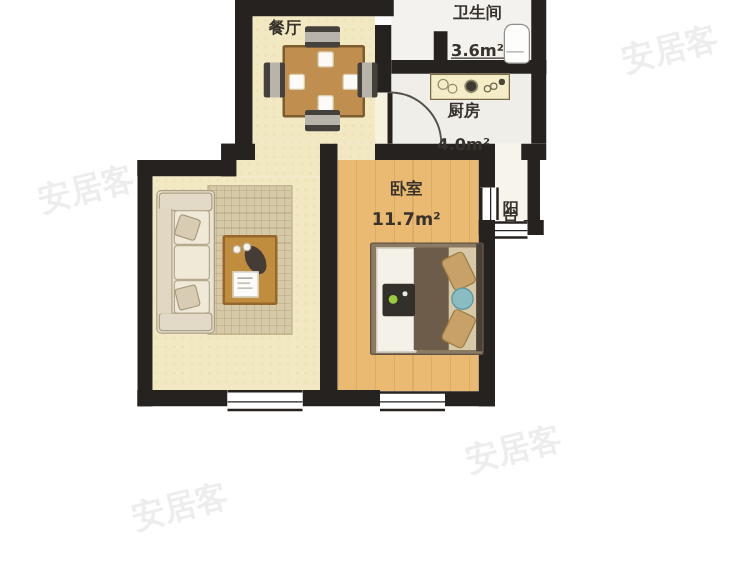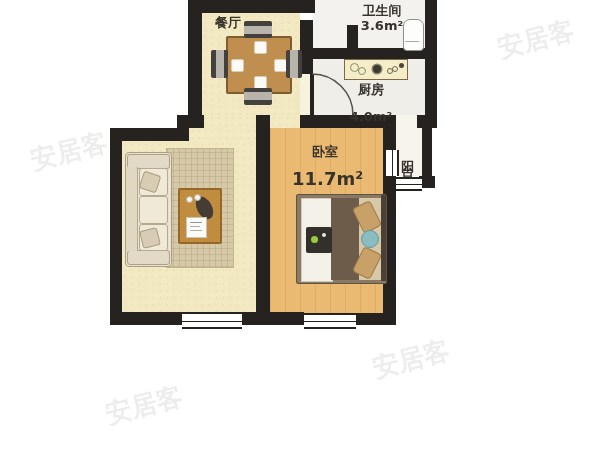--- a/index.html
+++ b/index.html
@@ -127,25 +127,25 @@
     <div style="position:absolute;left:47px;top:6px;width:4px;height:4px;border:1.2px solid #6d6a52;border-radius:50%;"></div>
     <div style="position:absolute;left:54px;top:3px;width:5px;height:5px;background:#4a4638;border-radius:50%;"></div>
   </div>
 
   <div style="position:absolute;left:403px;top:19px;width:19px;height:30px;background:#fdfdfc;border:1.5px solid #8f8f8c;border-radius:7px 7px 4px 4px;">
     <div style="position:absolute;left:1px;bottom:1px;width:14px;height:7px;border-top:1.5px solid #a9a9a5;"></div>
   </div>
 
   <div class="lbl" style="left:206px;top:16px;width:44px;">餐厅</div>
   <div class="lbl" style="left:352px;top:4px;width:60px;">卫生间</div>
-  <div class="lbl" style="left:352px;top:19px;width:60px;">3.6m²</div>
+  <div class="lbl" style="left:352px;top:35px;width:60px;text-decoration:underline;">3.6m²</div>
   <div class="lbl" style="left:342px;top:83px;width:58px;">厨房</div>
   <div class="lbl" style="left:340px;top:110px;width:62px;">4.0m²</div>
   <div class="lbl" style="left:296px;top:145px;width:58px;">卧室</div>
-  <div class="lbl" style="left:292px;top:169px;width:66px;font-size:18px;">11.7m²</div>
+  <div class="lbl" style="left:292px;top:169px;width:66px;font-size:14px;">11.7m²</div>
   <div class="lbl lbl-v" style="left:400px;top:131px;width:16px;height:44px;">阳台</div>
 
   <div class="wm" style="left:497px;top:22px;">安居客</div>
   <div class="wm" style="left:30px;top:134px;">安居客</div>
   <div class="wm" style="left:372px;top:342px;">安居客</div>
   <div class="wm" style="left:105px;top:388px;">安居客</div>
 
 </div>
 
 </body></html>

